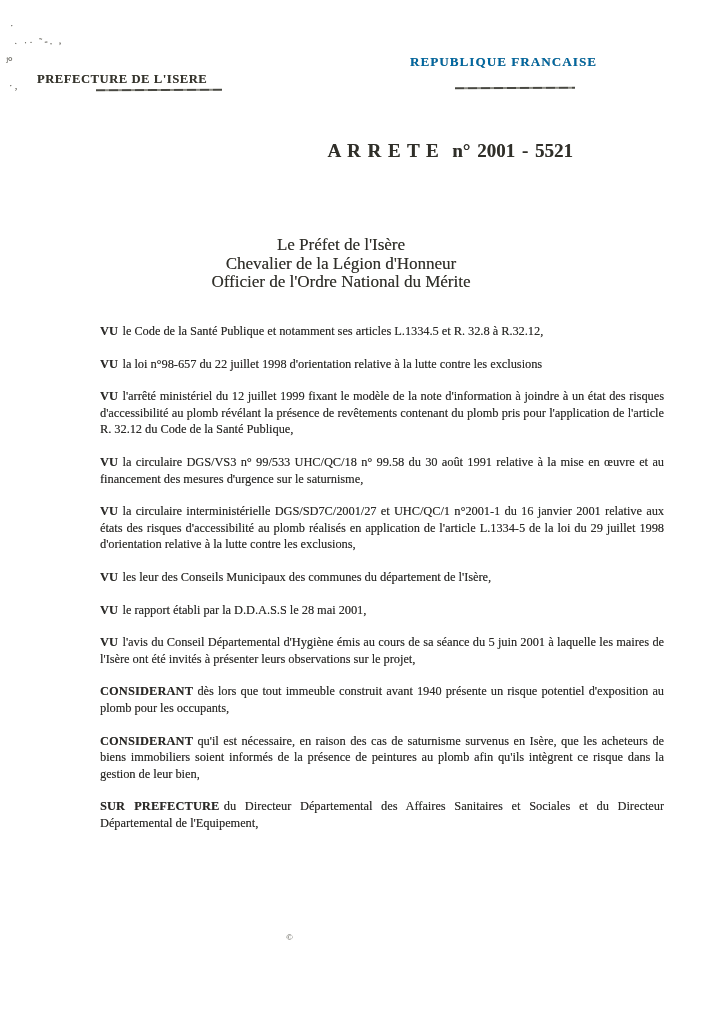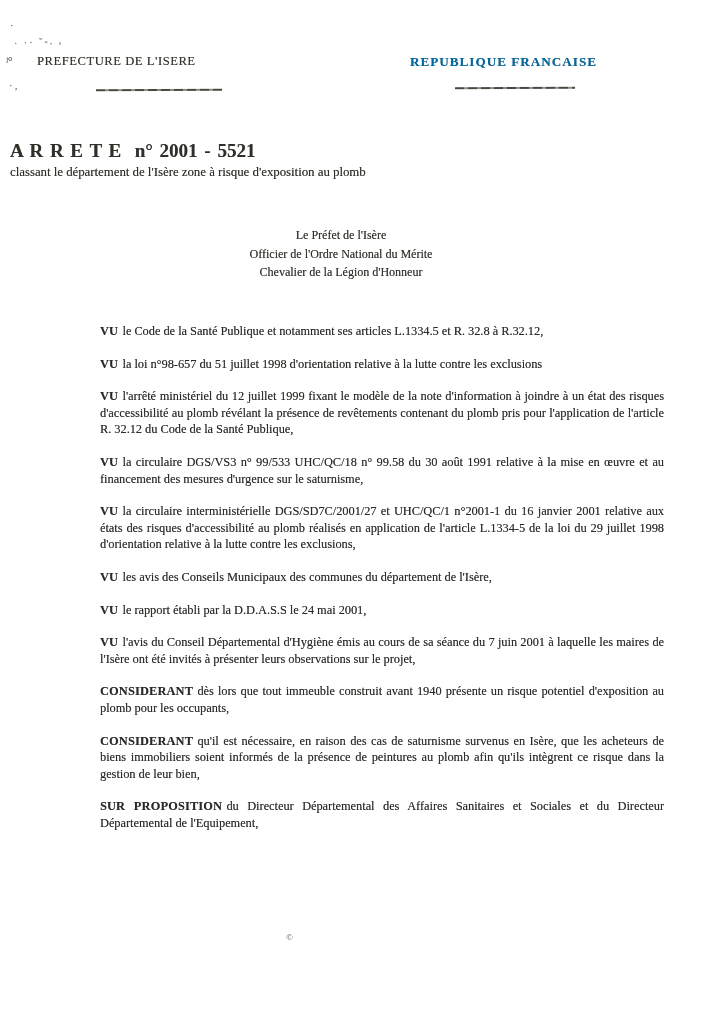--- a/index.html
+++ b/index.html
@@ -11,50 +11,50 @@
     background: #fdfdfc;
     overflow: hidden;
     font-family: "Liberation Serif", serif;
     color: #2e2d2b;
     filter: blur(0.2px) contrast(1.04);
   }
   .page * { text-shadow: 0.2px 0.2px 0.4px rgba(55,55,55,0.55); }
 
   
   .hdr-left {
-    position: absolute; left: 37px; top: 54px;
-    font-size: 12.5px; font-weight: normal; letter-spacing: 0.6px;
+    position: absolute; left: 37px; top: 72px;
+    font-size: 12.5px; font-weight: bold; letter-spacing: 0.6px;
     color: #38372f; white-space: pre;
   }
   .hdr-right {
     position: absolute; left: 410px; top: 54px;
     font-size: 13px; font-weight: bold; letter-spacing: 1.1px;
     color: #0369a1; white-space: pre;
   }
   .rule {
     position: absolute; height: 2px;
     background: repeating-linear-gradient(90deg, #4a4a44 0 9px, #8a8a82 9px 13px);
     transform: rotate(-0.25deg);
   }
   .rule-left  { left: 96px;  top: 89px; width: 126px; }
   .rule-right { left: 455px; top: 87px; width: 120px; }
 
   
-  .title-wrap { position: absolute; left: 0; top: 140px; width: 573px; text-align: left; padding-left: 10px; box-sizing: border-box; }
+  .title-wrap { position: absolute; left: 0; top: 140px; width: 573px; text-align: right; padding-left: 20px; box-sizing: border-box; }
   .title {
     font-size: 19px; font-weight: bold; white-space: pre; word-spacing: 2px;
     color: #33322c;
   }
   .subtitle { margin-top: 3px; font-size: 12.8px; color: #33322c; }
 
   
   .issuer {
-    position: absolute; left: 0; top: 226px; width: 636px;
+    position: absolute; left: 0; top: 236px; width: 636px;
     padding-left: 46px; box-sizing: border-box;
-    text-align: center; font-size: 12px; line-height: 18.5px; color: #33322c;
+    text-align: center; font-size: 17px; line-height: 18.5px; color: #33322c;
   }
 
   
   .bodytext {
     position: absolute; left: 100px; top: 323px; width: 572px;
     font-size: 12.3px; line-height: 16.6px; text-align: justify;
     color: #2e2d2b;
   }
   .para { margin: 0 8px 16px 0; }
   .para .lead { font-weight: bold; margin-right: 0.35em; letter-spacing: 0.2px; }
@@ -78,36 +78,35 @@
   <span class="noise n4">· ,</span>
   <span class="noise n5">©</span>
 
   <div class="hdr-left">PREFECTURE DE L'ISERE</div>
   <div class="hdr-right">REPUBLIQUE FRANCAISE</div>
   <div class="rule rule-left"></div>
   <div class="rule rule-right"></div>
 
   <div class="title-wrap">
     <div class="title">A R R E T E  n° 2001 - 5521</div>
-    <div class="subtitle">classant le département de l'Isère zone à risque d'exposition au plomb</div>
   </div>
 
   <div class="issuer">
       <div>Le Préfet de l'Isère</div>
+      <div>Chevalier de la Légion d'Honneur</div>
       <div>Officier de l'Ordre National du Mérite</div>
-      <div>Chevalier de la Légion d'Honneur</div>
     </div>
 
   <div class="bodytext">
       <p class="para"><span class="lead">VU</span><span>le Code de la Santé Publique et notamment ses articles L.1334.5 et R. 32.8 à R.32.12,</span></p>
-      <p class="para"><span class="lead">VU</span><span>la loi n°98-657 du 51 juillet 1998 d'orientation relative à la lutte contre les exclusions</span></p>
+      <p class="para"><span class="lead">VU</span><span>la loi n°98-657 du 22 juillet 1998 d'orientation relative à la lutte contre les exclusions</span></p>
       <p class="para"><span class="lead">VU</span><span>l'arrêté ministériel du 12 juillet 1999 fixant le modèle de la note d'information à joindre à un état des risques d'accessibilité au plomb révélant la présence de revêtements contenant du plomb pris pour l'application de l'article R. 32.12 du Code de la Santé Publique,</span></p>
       <p class="para"><span class="lead">VU</span><span>la circulaire DGS/VS3 n° 99/533 UHC/QC/18 n° 99.58 du 30 août 1991 relative à la mise en œuvre et au financement des mesures d'urgence sur le saturnisme,</span></p>
       <p class="para"><span class="lead">VU</span><span>la circulaire interministérielle DGS/SD7C/2001/27 et UHC/QC/1 n°2001-1 du 16 janvier 2001 relative aux états des risques d'accessibilité au plomb réalisés en application de l'article L.1334-5 de la loi du 29 juillet 1998 d'orientation relative à la lutte contre les exclusions,</span></p>
-      <p class="para"><span class="lead">VU</span><span>les avis des Conseils Municipaux des communes du département de l'Isère,</span></p>
-      <p class="para"><span class="lead">VU</span><span>le rapport établi par la D.D.A.S.S le 24 mai 2001,</span></p>
-      <p class="para"><span class="lead">VU</span><span>l'avis du Conseil Départemental d'Hygiène émis au cours de sa séance du 7 juin 2001 à laquelle les maires de l'Isère ont été invités à présenter leurs observations sur le projet,</span></p>
+      <p class="para"><span class="lead">VU</span><span>les leur des Conseils Municipaux des communes du département de l'Isère,</span></p>
+      <p class="para"><span class="lead">VU</span><span>le rapport établi par la D.D.A.S.S le 28 mai 2001,</span></p>
+      <p class="para"><span class="lead">VU</span><span>l'avis du Conseil Départemental d'Hygiène émis au cours de sa séance du 5 juin 2001 à laquelle les maires de l'Isère ont été invités à présenter leurs observations sur le projet,</span></p>
       <p class="para"><span class="lead">CONSIDERANT</span><span>dès lors que tout immeuble construit avant 1940 présente un risque potentiel d'exposition au plomb pour les occupants,</span></p>
       <p class="para"><span class="lead">CONSIDERANT</span><span>qu'il est nécessaire, en raison des cas de saturnisme survenus en Isère, que les acheteurs de biens immobiliers soient informés de la présence de peintures au plomb afin qu'ils intègrent ce risque dans la gestion de leur bien,</span></p>
-      <p class="para"><span class="lead">SUR PROPOSITION</span><span>du Directeur Départemental des Affaires Sanitaires et Sociales et du Directeur Départemental de l'Equipement,</span></p>
+      <p class="para"><span class="lead">SUR PREFECTURE</span><span>du Directeur Départemental des Affaires Sanitaires et Sociales et du Directeur Départemental de l'Equipement,</span></p>
     </div>
 
 </div>
 
 </body></html>

